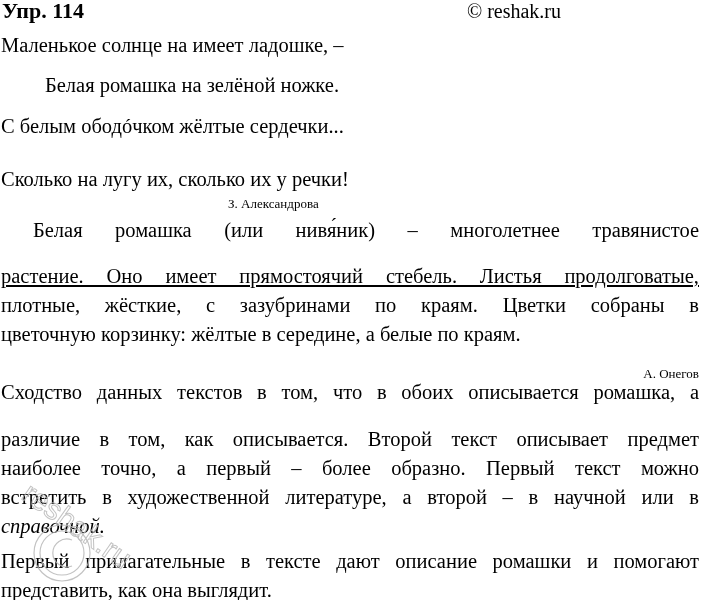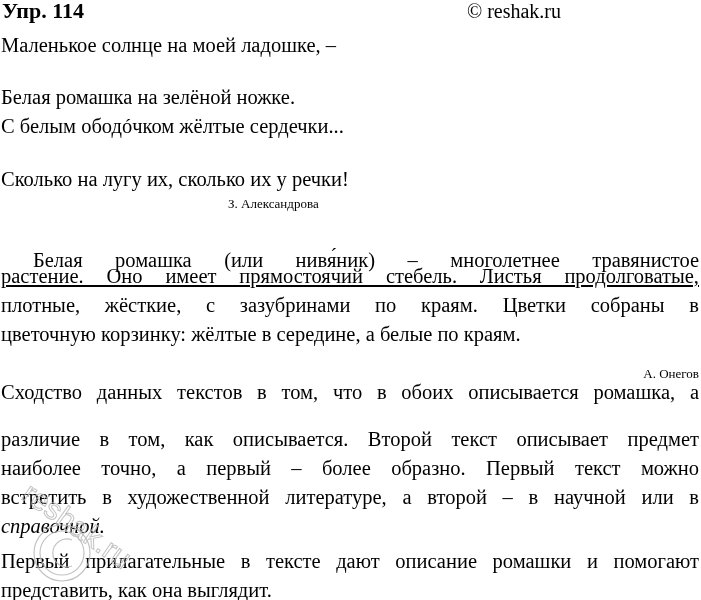--- a/index.html
+++ b/index.html
@@ -83,29 +83,29 @@
   </style>
 </head>
 <body>
 
 <div class="header">
   <div class="title">Упр. 114</div>
   <div class="copyright">© reshak.ru</div>
 </div>
 
 <div>
-  <div class="line" style="top:33px;">Маленькое солнце на моей ладошке, –</div>
-  <div class="line" style="top:85px;">Белая ромашка на зелёной ножке.</div>
+  <div class="line" style="top:33px;">Маленькое солнце на имеет ладошке, –</div>
+  <div class="line" style="top:73px;margin-left:44px;">Белая ромашка на зелёной ножке.</div>
   <div class="line" style="top:114px;">С белым ободóчком жёлтые сердечки...</div>
   <div class="line" style="top:167px;">Сколько на лугу их, сколько их у речки!</div>
   <div class="author" style="top:192px; left:228px;">З. Александрова</div>
 </div>
 
 <div>
-  <div class="just indent" style="top:248px;padding-left:32px;">
+  <div class="just indent" style="top:218px;padding-left:32px;">
       <span class="fill">Белая ромашка (или нивя́ник) – многолетнее травянистое</span>
     </div>
   <div class="just" style="top:264px;text-decoration:underline;">
       <span class="fill">растение. Оно имеет прямостоячий стебель. Листья продолговатые,</span>
     </div>
   <div class="just" style="top:293px;">
       <span class="fill">плотные, жёсткие, с зазубринами по краям. Цветки собраны в</span>
     </div>
   <div class="just last" style="top:322px;">
       <span class="fill">цветочную корзинку: жёлтые в середине, а белые по краям.</span>

